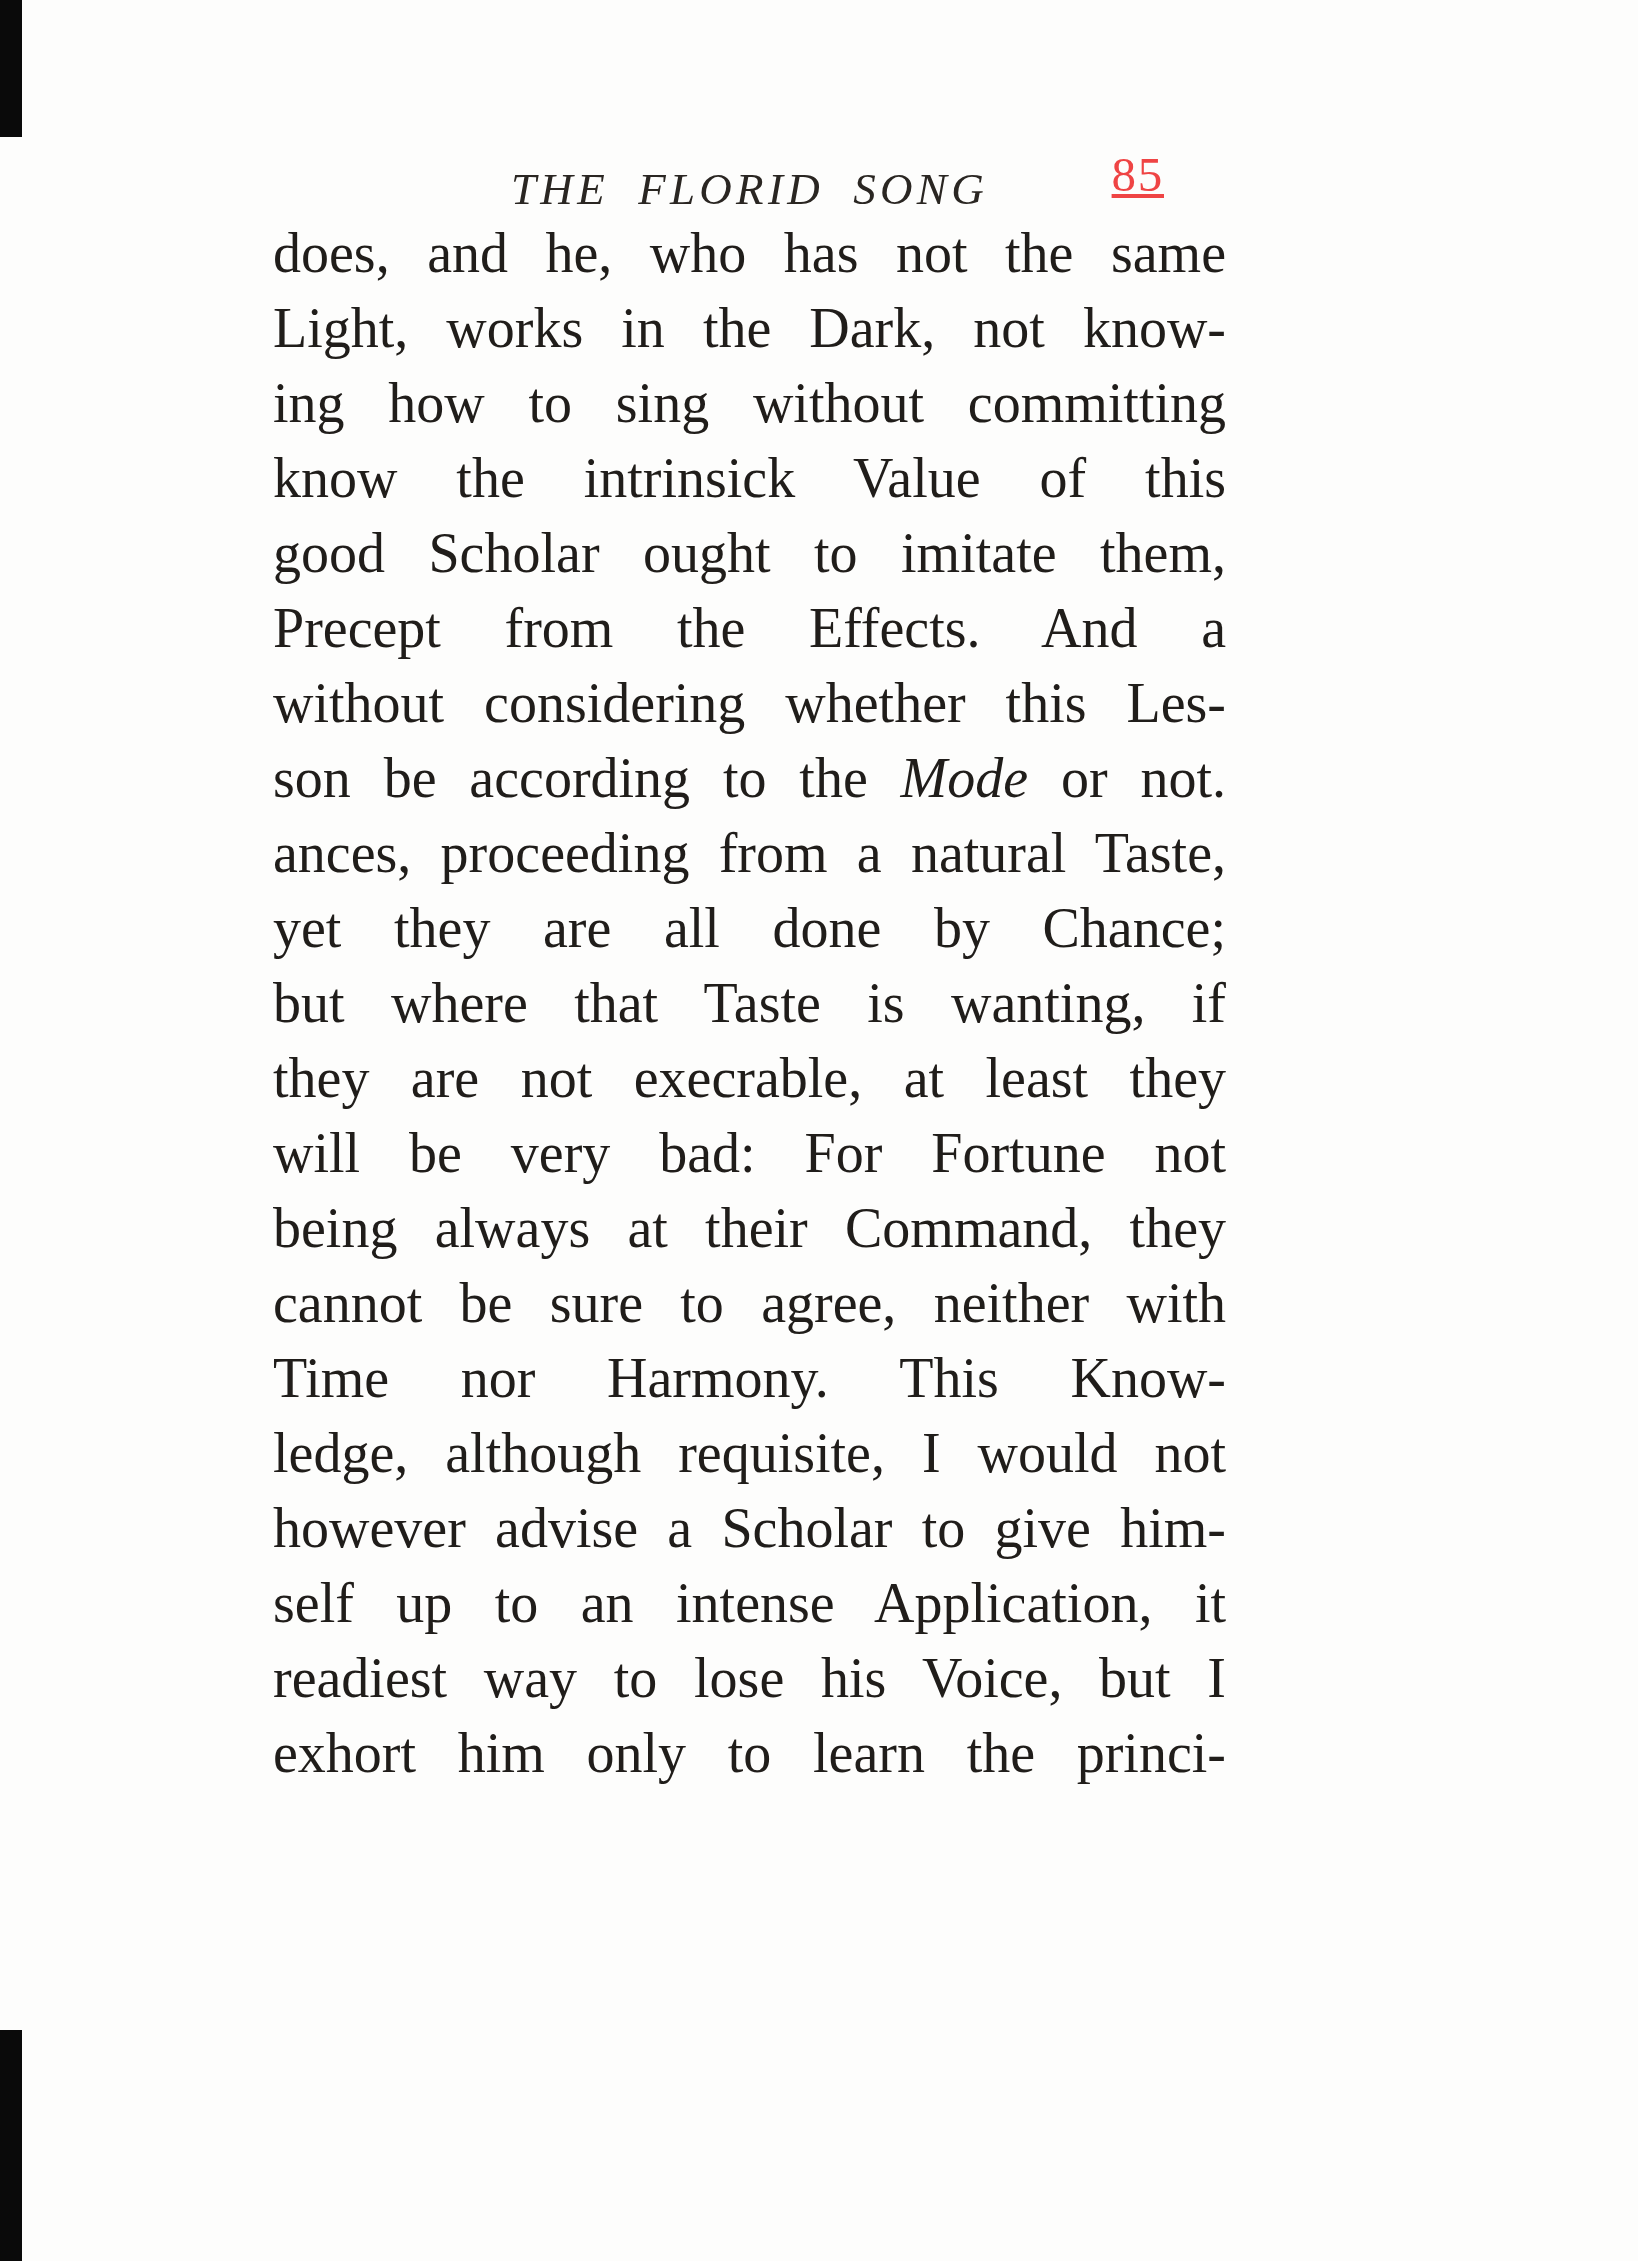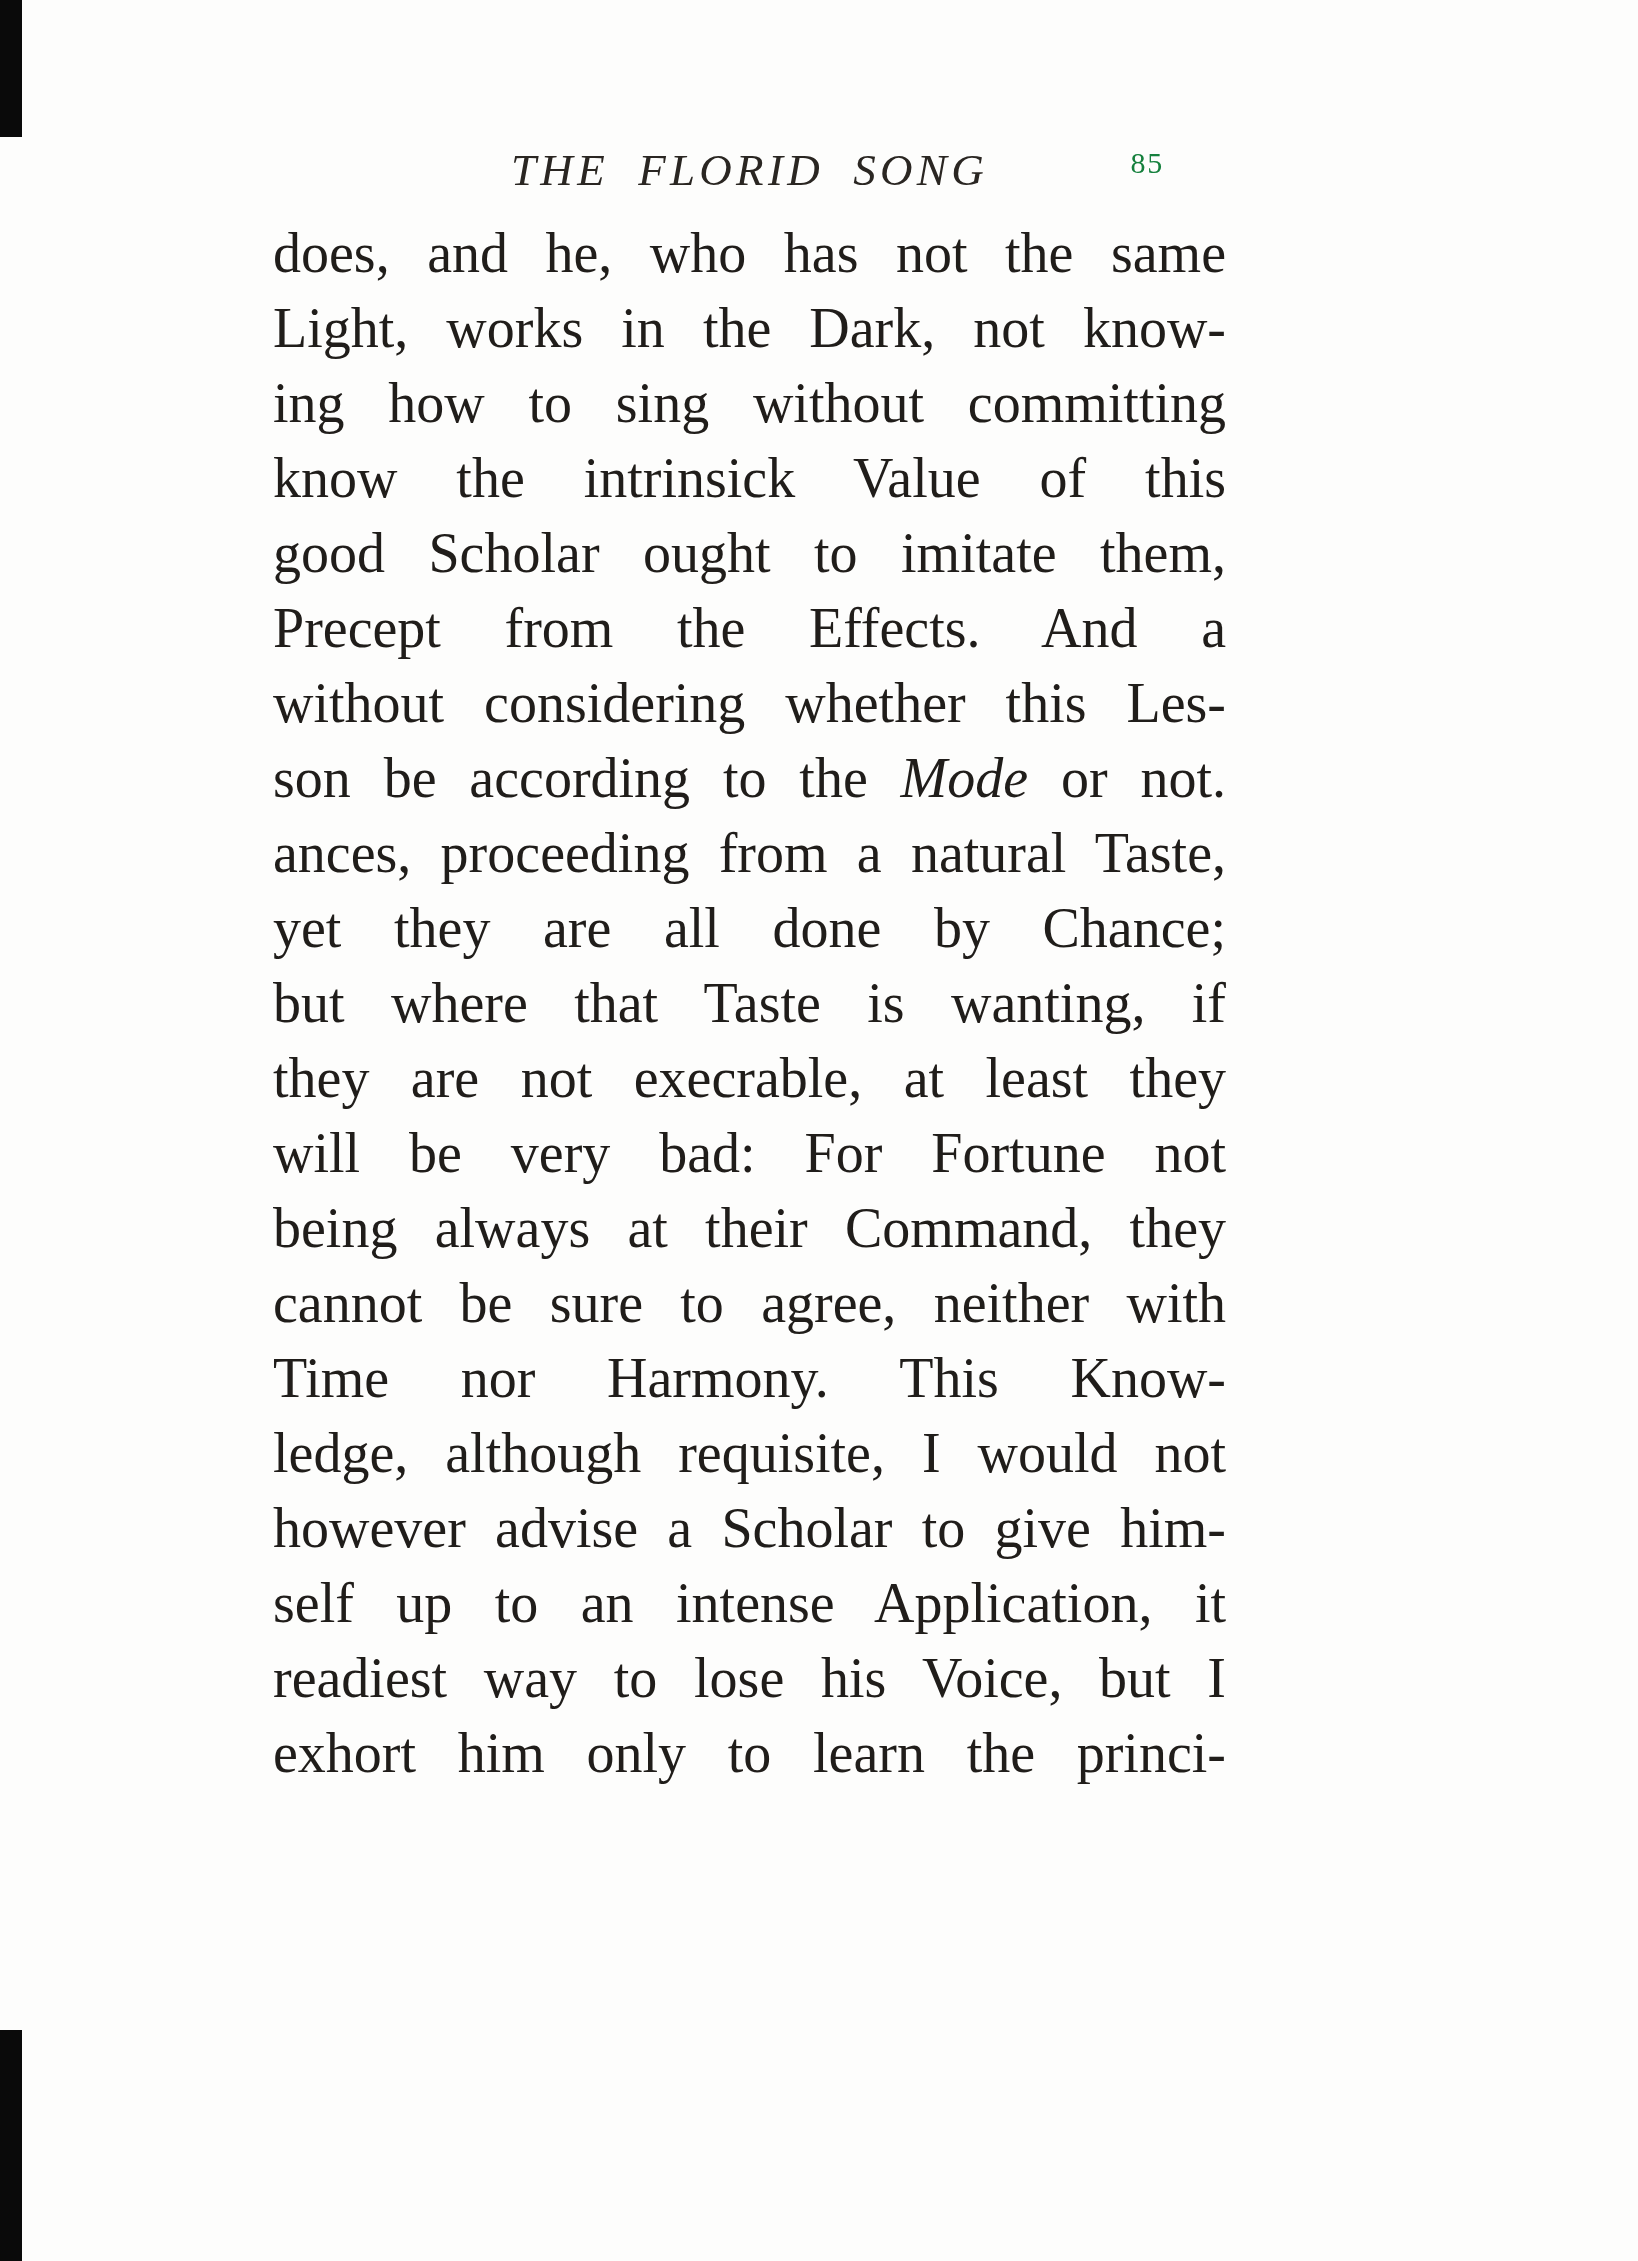--- a/index.html
+++ b/index.html
@@ -38,28 +38,30 @@
     position: absolute;
     left: 0;
     right: 0;
     text-align: center;
     font-style: italic;
     font-size: 45px;
     letter-spacing: 4.3px;
     word-spacing: 13.7px;
     color: #2a2622;
     white-space: nowrap;
+    margin-top: 19px;
   }
   #running-head .folio {
     position: absolute;
     right: 62px;
     top: 1.7px;
-    font-size: 30px;
+    font-size: 49px;
     letter-spacing: 1.7px;
-    color: #15803d;
+    color: #ef4444;
+    text-decoration: underline;
   }
 
   
   #body-text {
     position: absolute;
     left: 273px;
     top: 216px;
     width: 953px;
     font-size: 56px;
     line-height: 75px;

